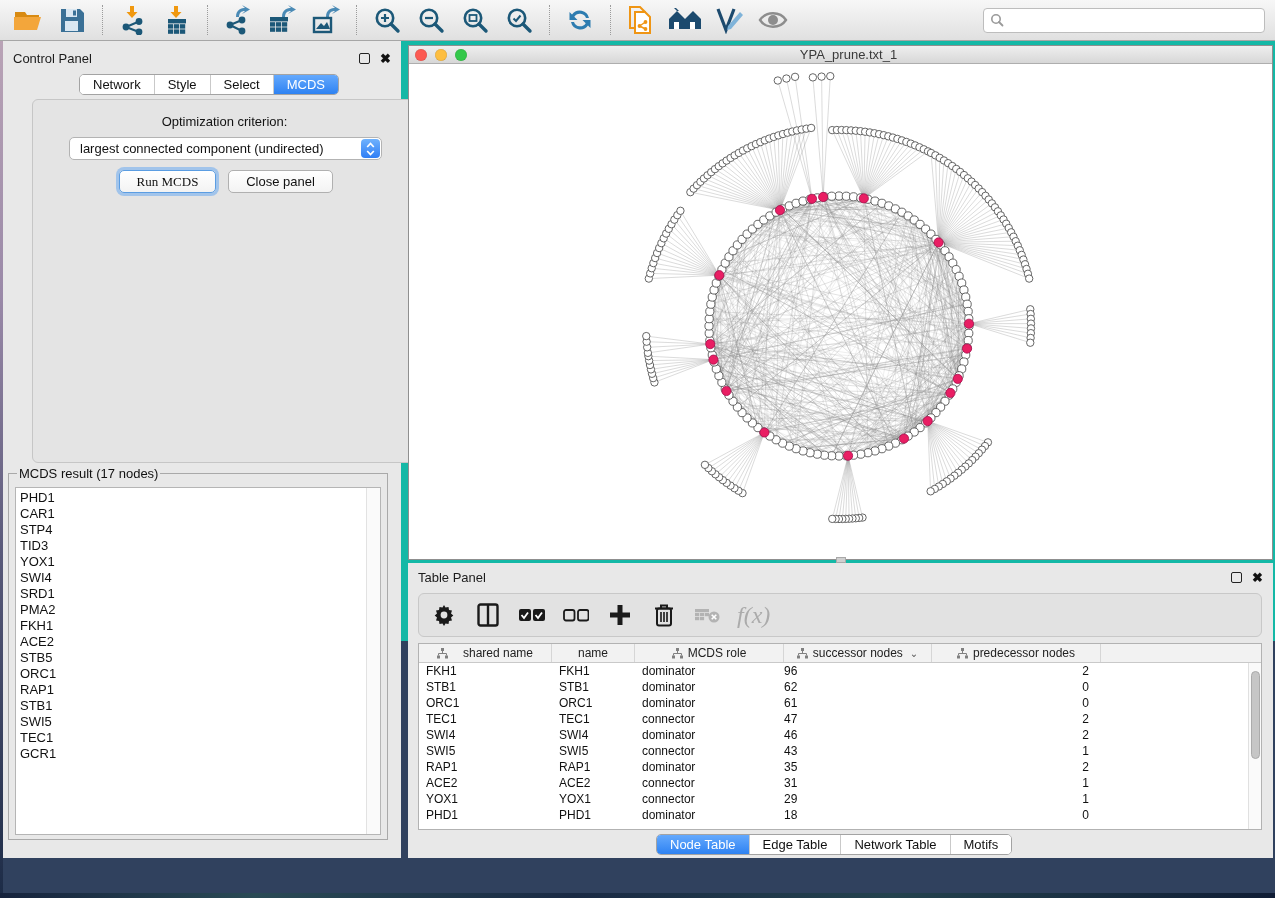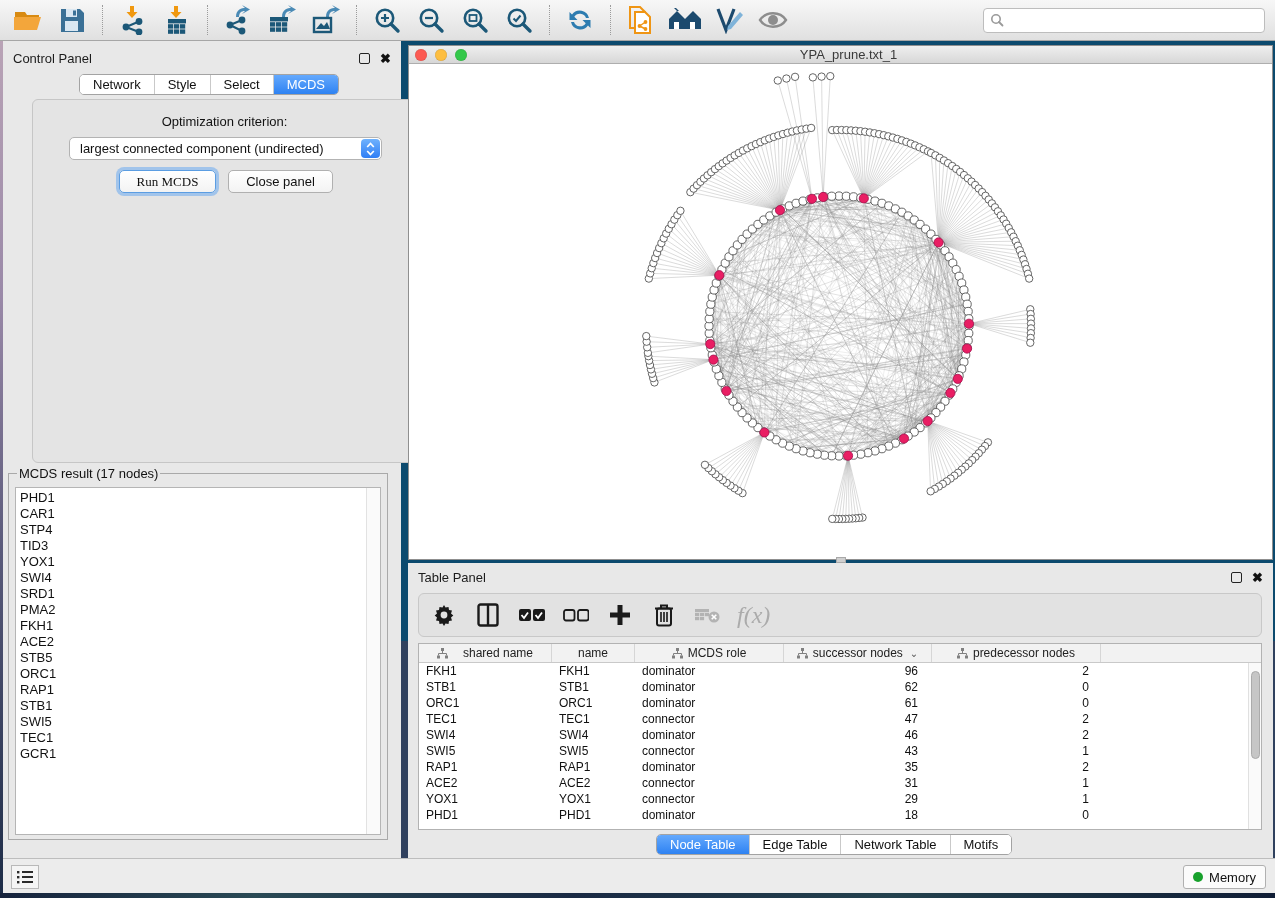--- a/index.html
+++ b/index.html
@@ -1,18 +1,18 @@
 <!DOCTYPE html>
 <html><head>
 <meta charset="utf-8">
 <style>
   * { box-sizing: border-box; margin:0; padding:0; }
   html,body { width:1275px; height:898px; }
   body { font-family:"Liberation Sans", sans-serif; background:#30415e; overflow:hidden; }
-  .screen { position:relative; width:1275px; height:641px; background:#0c4a6e; }
+  .screen { position:relative; width:1275px; height:641px; background:#14b8a6; }
 
   
   .wp-left { position:absolute; left:0; top:41px; width:3px; height:852px;
              background:linear-gradient(#b9a3b6, #9a89a8 30%, #5a5a7a 60%, #1d2c47); z-index:30; }
   .wp-bottom { position:absolute; left:0; top:893px; width:1275px; height:5px;
              background:linear-gradient(90deg,#16233d,#2a4a55 20%,#1a2a44 45%,#24424e 70%,#101d35); z-index:30; }
 
   
   .toolbar { position:absolute; left:0; top:0; width:1275px; height:41px;
              background:linear-gradient(#f7f7f7,#e0e0e0); border-bottom:1px solid #a6a6a6;
@@ -91,21 +91,21 @@
   .thead { display:flex; height:19px; background:#f2f2f2; border-bottom:1px solid #c9c9c9; }
   .th { display:flex; align-items:center; justify-content:center; gap:5px; font-size:12px; color:#222;
         border-right:1px solid #d6d6d6; height:100%; }
   .th .caret { font-size:10px; color:#555; margin-left:2px; }
   .th-fill { flex:1; border-right:0; }
   .c0 { width:133px;gap:15px; } .c1 { width:83px; } .c2 { width:149px; } .c3 { width:148px; } .c4 { width:169px; }
   .tbody { position:absolute; left:0; top:19px; right:13px; bottom:0; overflow:hidden; }
   .tr { display:flex; height:16px; align-items:center; }
   .td { font-size:12px; color:#111; }
   .td.c0, .td.c1, .td.c2 { padding-left:7px; }
-  .td.c3 { text-align:right; padding-right:14px; }
+  .td.c3 { text-align:left; padding-right:14px; }
   .td.c4 { text-align:right; padding-right:12px; }
   .tscroll { position:absolute; right:0; top:19px; width:13px; bottom:0; background:#fafafa; border-left:1px solid #e0e0e0; }
   .tthumb { position:absolute; left:1.5px; top:8px; width:9px; height:88px; background:#c6c6c6;
             border:1px solid #ababab; border-radius:5px; }
   .tp-tabs { left:248px; top:271px; }
 
   
   .statusbar { position:absolute; left:0; top:858px; width:1275px; height:35px; background:#ececec;
                border-top:1px solid #bdbdbd; z-index:25; }
   .list-btn { position:absolute; left:11px; top:6px; width:28px; height:24px; background:#f5f5f5;
@@ -1604,36 +1604,16 @@
     </div>
 
     <div class="seg tp-tabs">
       <button class="sgb active">Node Table</button>
       <button class="sgb">Edge Table</button>
       <button class="sgb">Network Table</button>
       <button class="sgb">Motifs</button>
     </div>
   </div>
 
-  <div class="statusbar">
-    <button class="list-btn">
-      <span>
-          <svg width="16" height="14" viewBox="0 0 16 14">
-            <g stroke="#2b2b2b" stroke-width="2">
-              <path d="M5 2 h11 M5 7 h11 M5 12 h11"></path>
-            </g>
-            <g fill="#2b2b2b">
-              <rect x="0" y="1" width="2.4" height="2.4"></rect>
-              <rect x="0" y="6" width="2.4" height="2.4"></rect>
-              <rect x="0" y="11" width="2.4" height="2.4"></rect>
-            </g>
-          </svg>
-        </span>
-    </button>
-    <button class="mem-btn">
-      <span class="mem-dot"></span>
-      <span>Memory</span>
-    </button>
-  </div>
 
   <div class="wp-left"></div>
   <div class="wp-bottom"></div>
 </div>
 
 </body></html>

